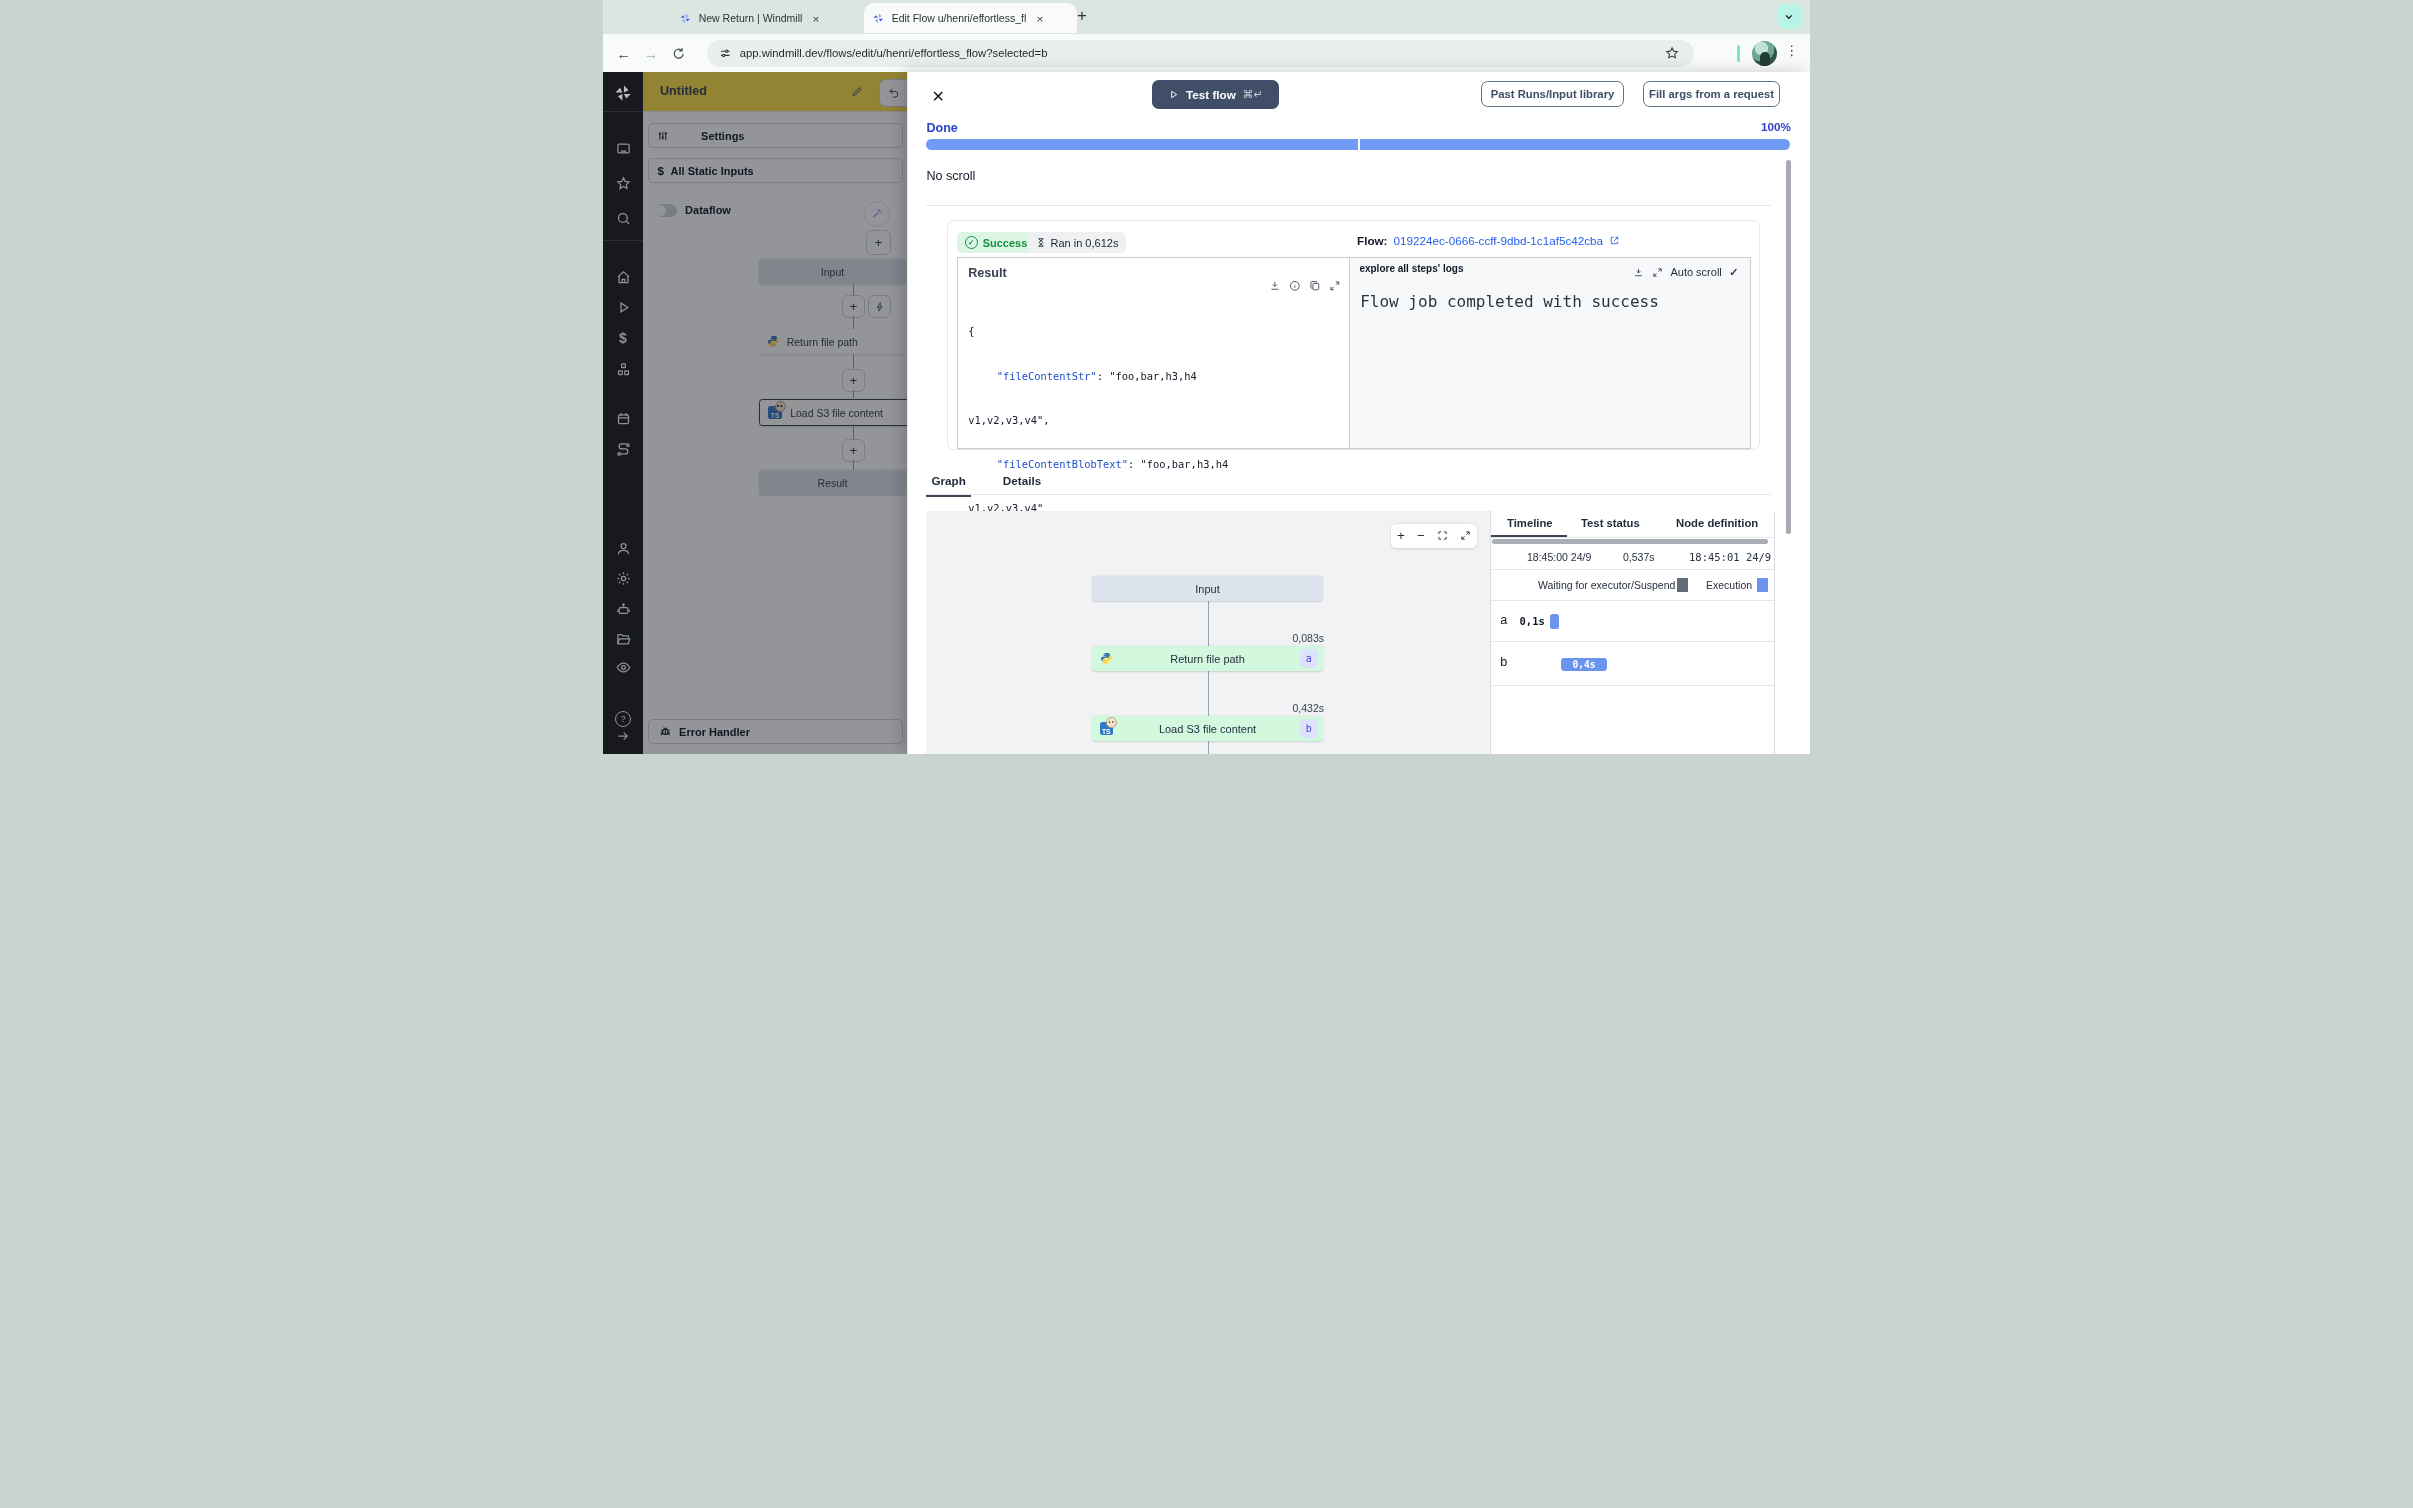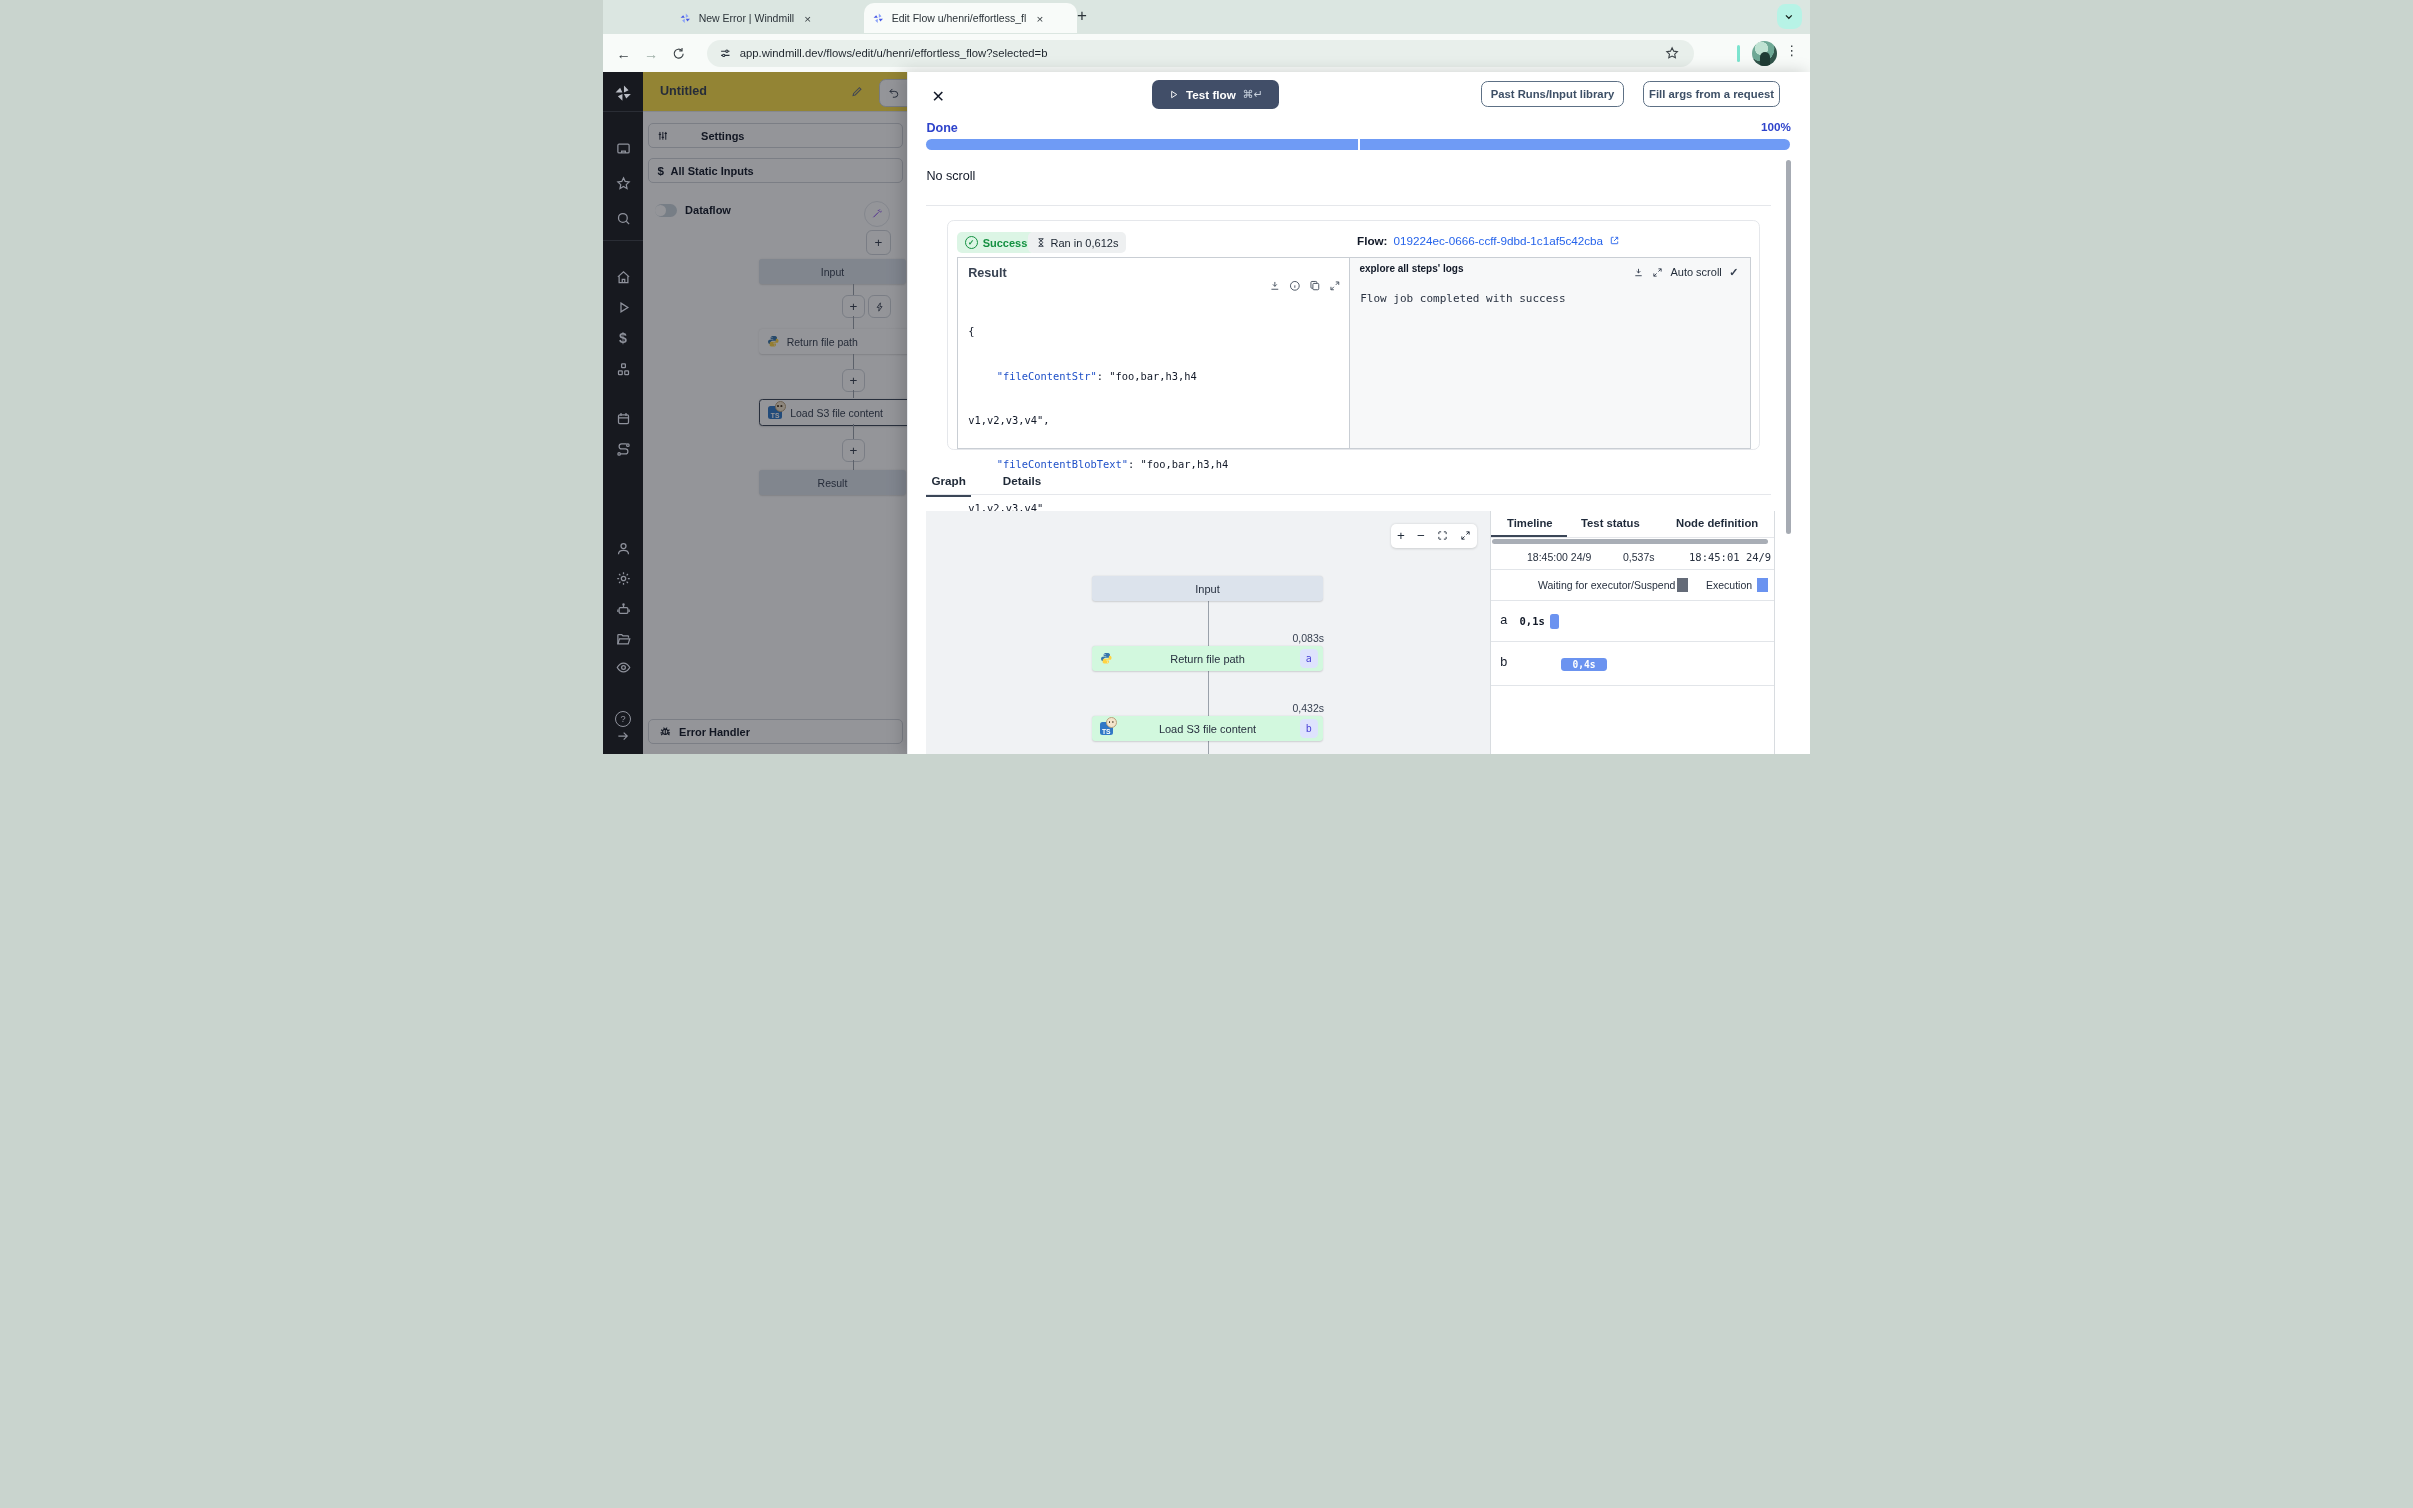--- a/index.html
+++ b/index.html
@@ -75,21 +75,21 @@
   .rpane{width:392px;position:relative;background:#fff;}
   .rtitle{position:absolute;left:10px;top:7.5px;font-size:12.6px;font-weight:bold;color:#374151;}
   .ricons{position:absolute;right:8.4px;top:22px;display:flex;gap:8.4px;color:#4b5563;}
   .json{position:absolute;left:10px;top:37px;font-family:"DejaVu Sans Mono",monospace;font-size:10.4px;line-height:14.7px;color:#111827;white-space:pre;}
   .jkey{color:#1e50c8;}
   .jind{padding-left:28.5px;}
   .lpane{width:401px;position:relative;background:#f7f8f9;border-left:0.8px solid #c9ced4;}
   .ltitle{position:absolute;left:9.2px;top:5px;font-size:10px;font-weight:bold;color:#111827;}
   .licons{position:absolute;right:11.7px;top:7.5px;display:flex;align-items:center;gap:7.5px;color:#374151;font-size:11px;}
   .autoscroll{font-size:11px;color:#1f2937;}
-  .logline{position:absolute;left:10px;top:34px;font-family:"DejaVu Sans Mono",monospace;font-size:11px;color:#2a3342;}
+  .logline{position:absolute;left:10px;top:34px;font-family:"DejaVu Sans Mono",monospace;font-size:16px;color:#2a3342;}
 
   .gtabs{position:absolute;left:18.4px;top:397px;display:flex;gap:27px;font-size:11.7px;font-weight:bold;color:#1f2937;}
   .gtab{padding:5px 5px 10px 5px;position:relative;}
   .gtab.active::after{content:"";position:absolute;left:0;right:0;bottom:0;height:2.5px;background:#3b4657;}
   .gtabline{position:absolute;left:18.4px;top:422px;width:845px;border-top:0.8px solid #e5e7eb;}
 
   .graybg{position:absolute;left:18.4px;top:439px;width:564px;height:243px;background:#f0f2f4;}
   .gtools{position:absolute;left:483px;top:452px;width:86px;height:23.5px;background:#fff;border-radius:5px;box-shadow:0 0.8px 2.5px rgba(0,0,0,.15);display:flex;align-items:center;justify-content:space-around;color:#1f2937;}
   .gnode{position:absolute;left:184px;width:231px;height:25px;border-radius:3.4px;display:flex;align-items:center;justify-content:center;font-size:11px;color:#27303f;box-shadow:0 0.8px 1.7px rgba(0,0,0,.15);}
   .gnode.inp{background:#dce3ec;top:504px;}
@@ -122,21 +122,21 @@
 <body>
 
 <div class="screen">
 
   <div class="tabstrip">
     <div class="tab" style="left:68px;width:186px;">
       <svg class="ic" width="12.6" height="12.6" viewBox="0 0 24 24">
           <path fill="#4759e8" d="M11 11H3l5-5zM13 13h8l-5 5z"></path>
           <path fill="#8aa2f8" d="M13 11V3l5 5zM11 13v8l-5-5z"></path>
         </svg>
-      <span class="title">New Error | Windmill</span>
+      <span class="title">New Return | Windmill</span>
       <span class="x">×</span>
     </div>
     <div class="tab active" style="left:261px;width:196px;">
       <svg class="ic" width="12.6" height="12.6" viewBox="0 0 24 24">
           <path fill="#4759e8" d="M11 11H3l5-5zM13 13h8l-5 5z"></path>
           <path fill="#8aa2f8" d="M13 11V3l5 5zM11 13v8l-5-5z"></path>
         </svg>
       <span class="title" style="max-width:142px;">Edit Flow u/henri/effortless_fl</span>
       <span class="x">×</span>
     </div>

